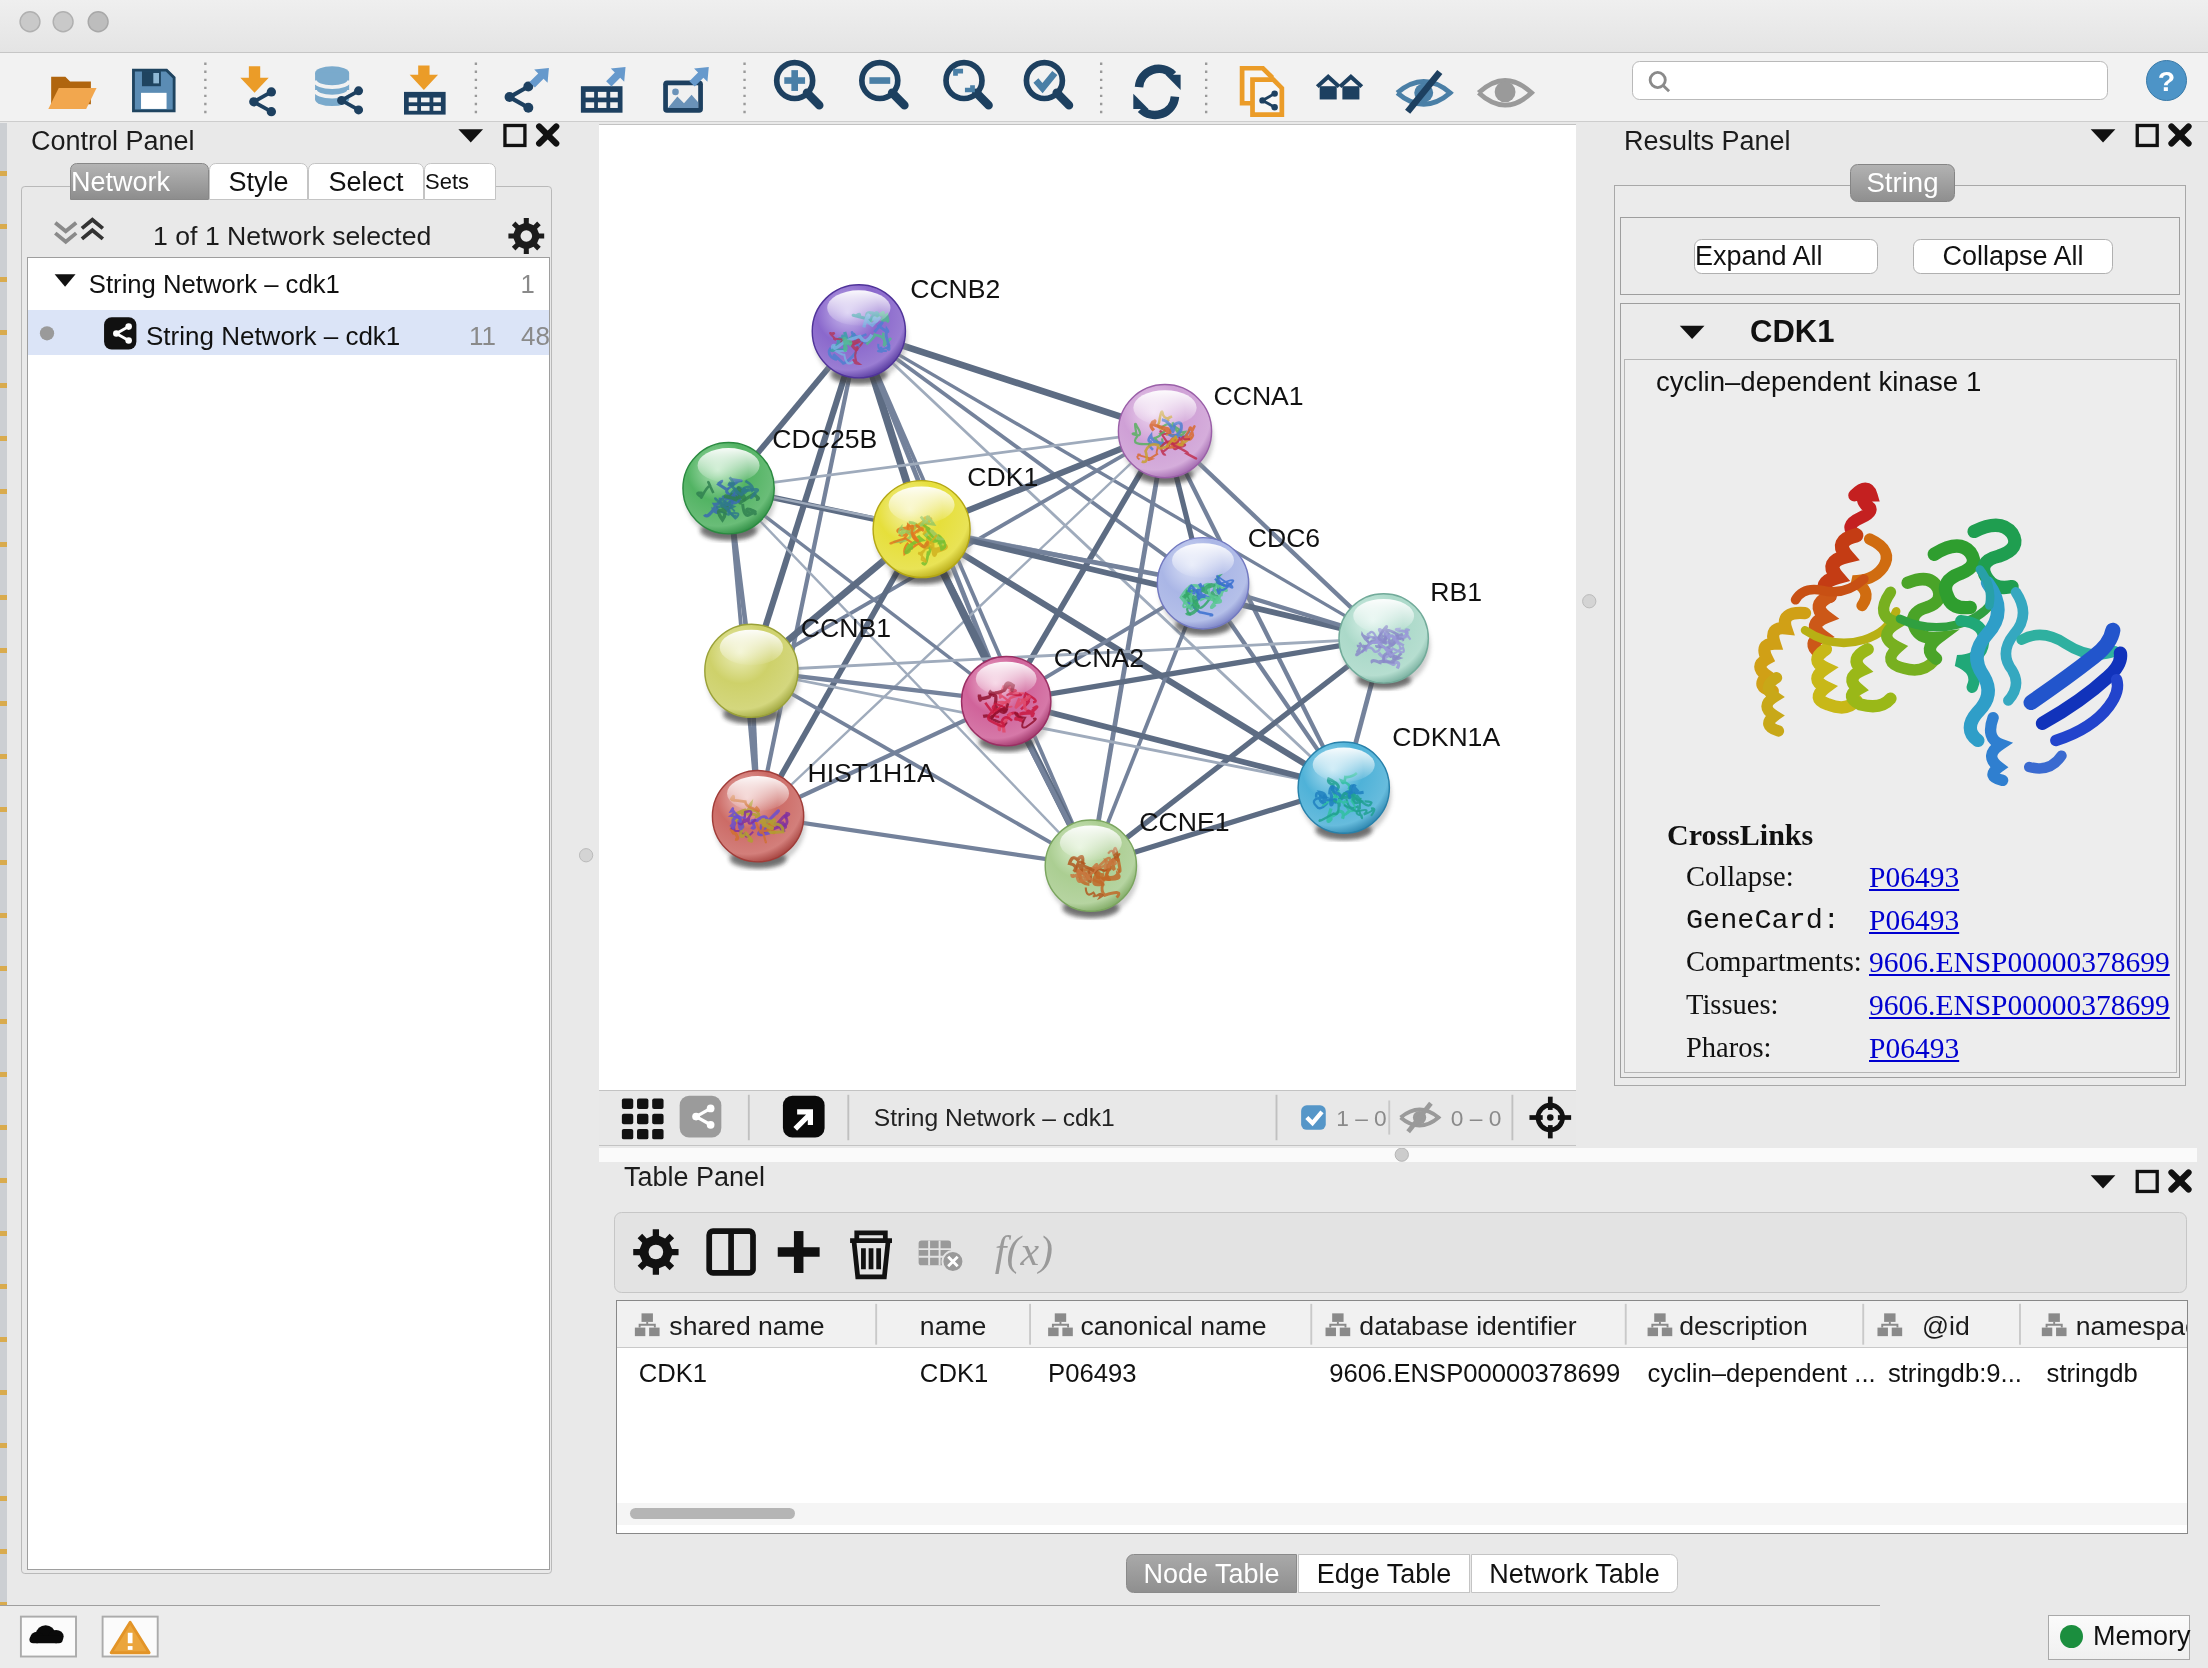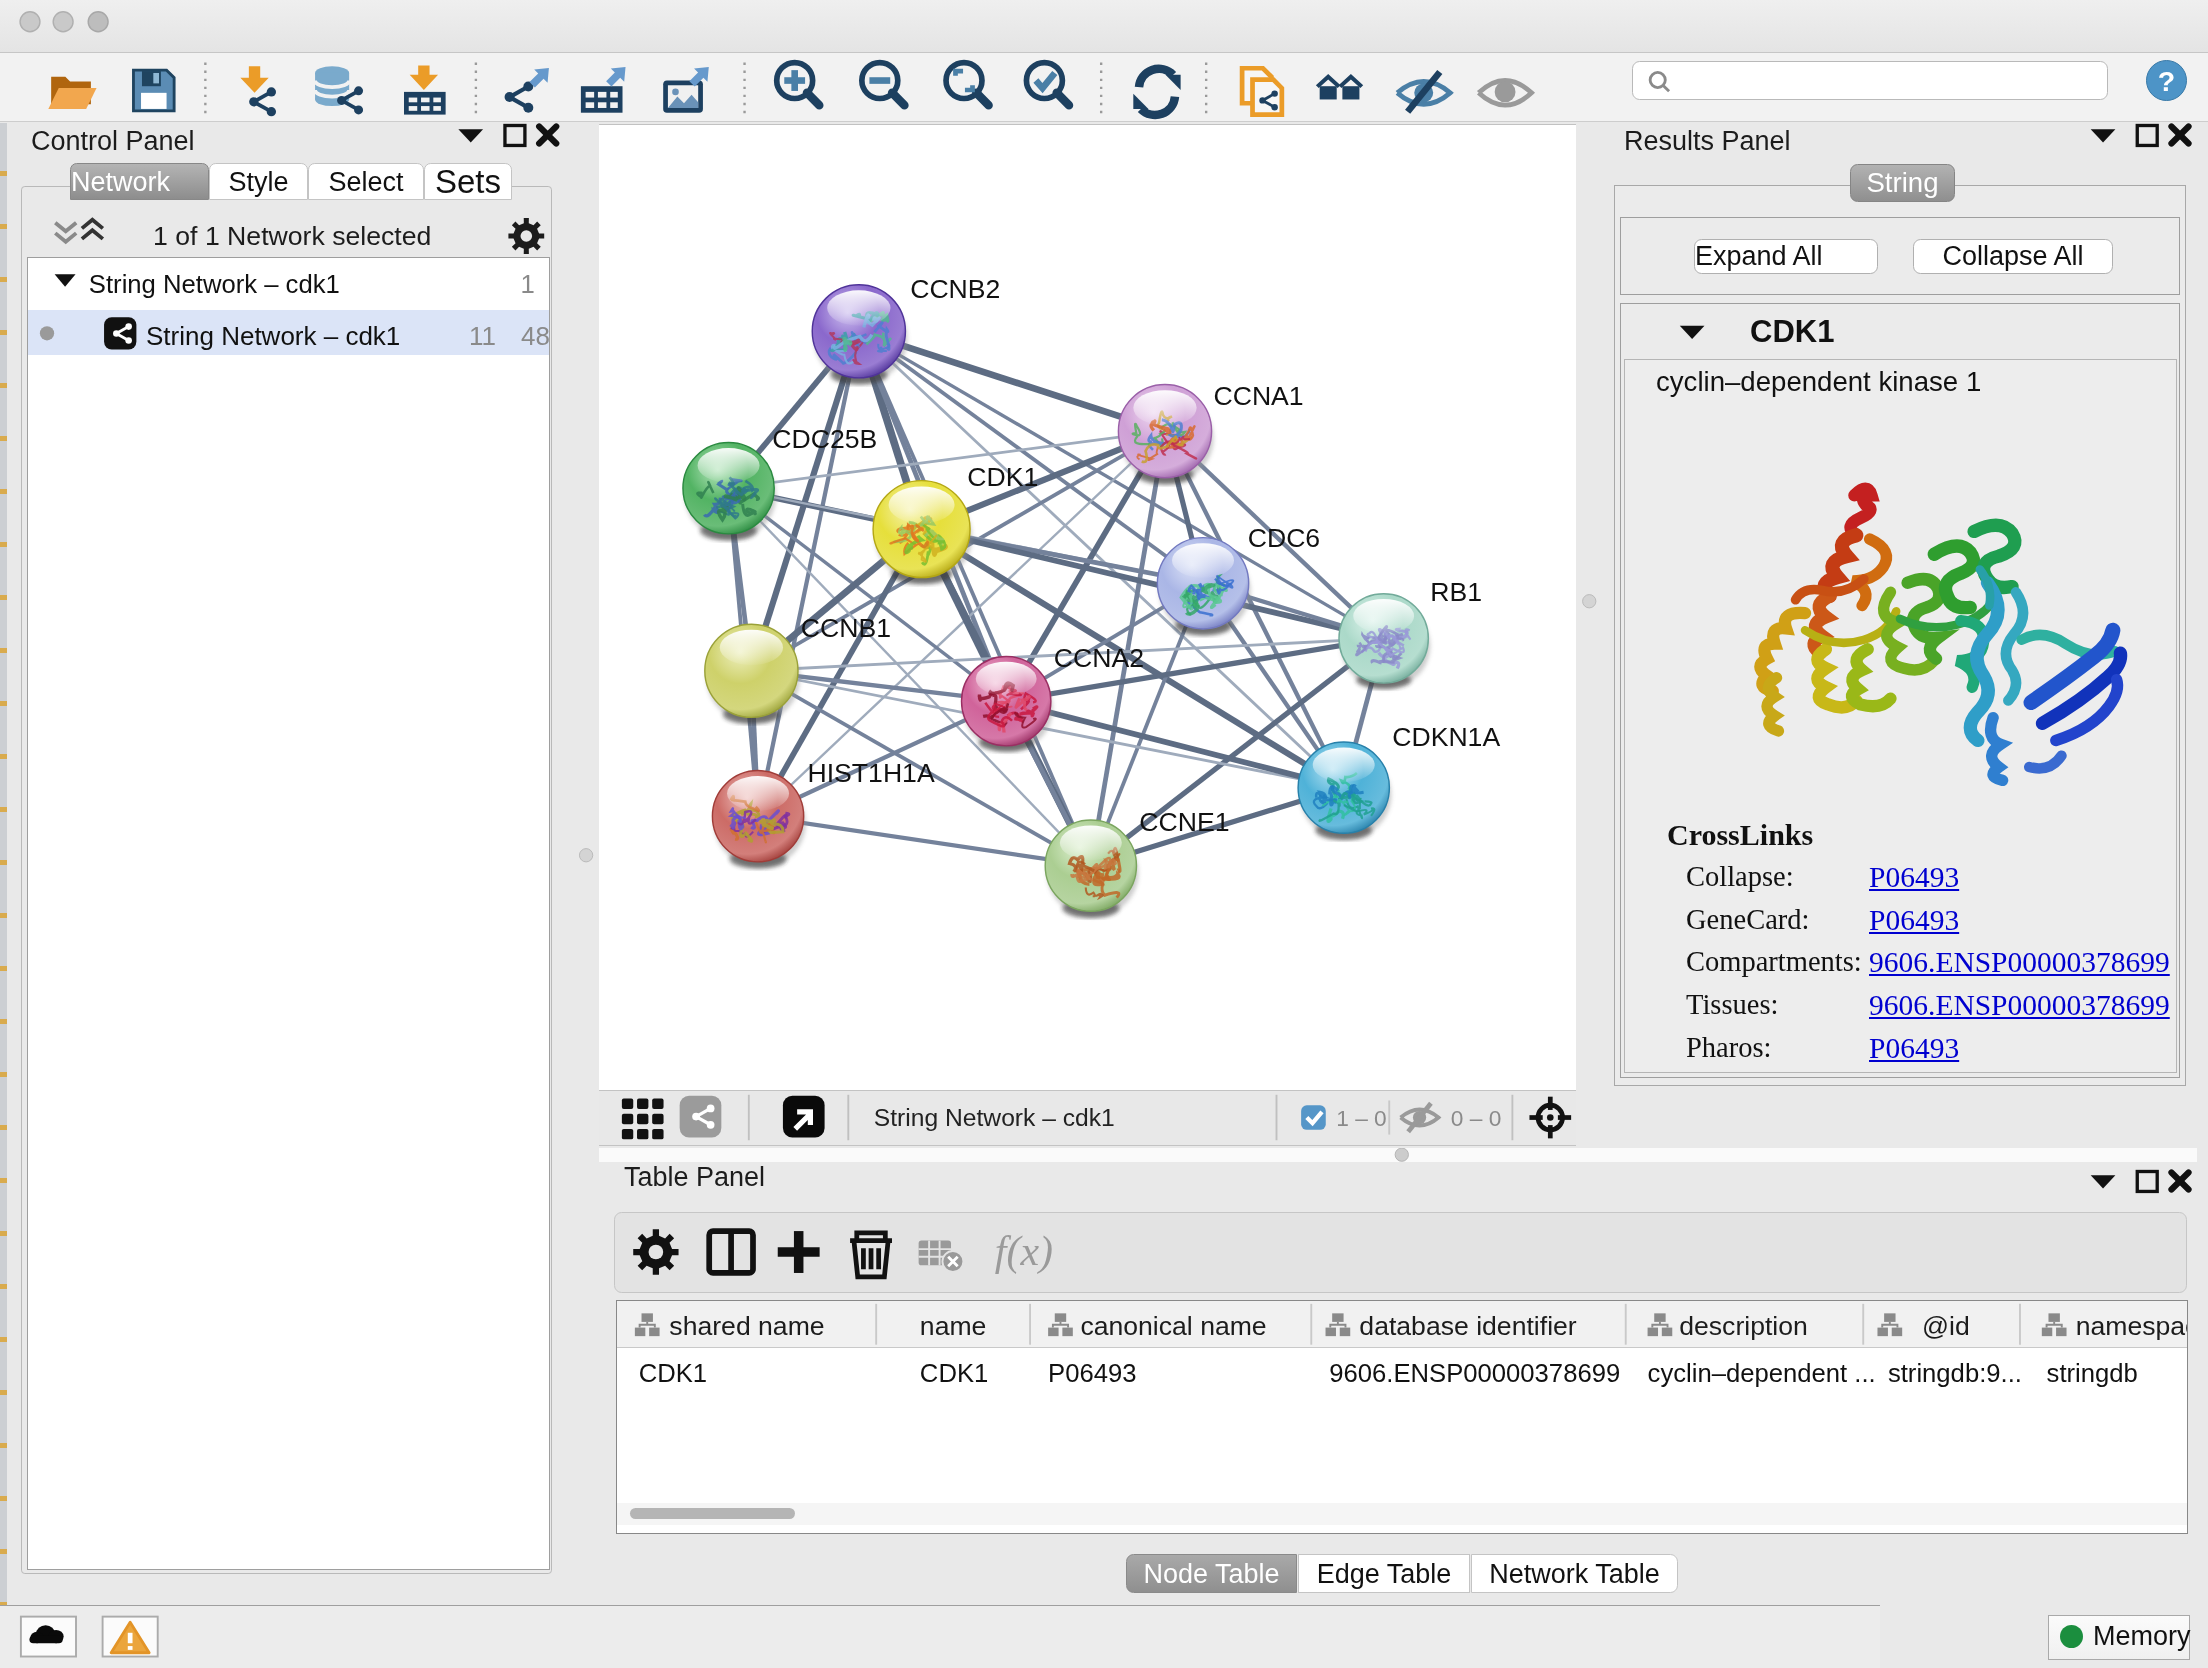--- a/index.html
+++ b/index.html
@@ -177,21 +177,21 @@
         <g stroke="#111" stroke-width="6.5" stroke-linecap="round">
           <line x1="567" y1="11" x2="585" y2="29"></line>
           <line x1="585" y1="11" x2="567" y2="29"></line>
         </g>
       </g>
     </svg>
 <div class="abs" style="left:21px;top:186px;width:531px;height:1388px;background:#e9e9e9;border:1px solid #b9b9b9;border-radius:3.8px"></div>
 <div class="abs" style="left:70px;top:163px;width:139px;height:37px;background:linear-gradient(#b4b4b4,#8d8d8d);color:#fff;border:1px solid #888;border-radius:6.7px 6.7px 0 0;font-size:27px;text-align:left;line-height:36px">Network</div>
 <div class="abs" style="left:209px;top:163px;width:99px;height:37px;background:#fff;color:#111;border:1px solid #c4c4c4;border-radius:6.7px 6.7px 0 0;font-size:27px;text-align:center;line-height:36px">Style</div>
 <div class="abs" style="left:308px;top:163px;width:116px;height:37px;background:#fff;color:#111;border:1px solid #c4c4c4;border-radius:6.7px 6.7px 0 0;font-size:27px;text-align:center;line-height:36px">Select</div>
-<div class="abs" style="left:424px;top:163px;width:88px;height:37px;background:#fff;color:#111;border:1px solid #c4c4c4;border-radius:6.7px 6.7px 0 0;font-size:33px;text-align:center;line-height:36px">Sets</div>
+<div class="abs" style="left:424px;top:163px;width:72px;height:37px;background:#fff;color:#111;border:1px solid #c4c4c4;border-radius:6.7px 6.7px 0 0;font-size:22px;text-align:left;line-height:36px">Sets</div>
 <svg class="abs" width="531" height="42" style="left:21px;top:215px" viewBox="0 0 558 44">
 <g stroke="#8a8a8a" stroke-width="4" fill="none">
         <path d="M36 8 l11.0 9 l11.0 -9"></path>
         <path d="M36 19 l11.0 9 l11.0 -9"></path>
       </g>
       <g stroke="#333" stroke-width="4" fill="none">
         <path d="M64 14 l11.0 -9 l11.0 9"></path>
         <path d="M64 25 l11.0 -9 l11.0 9"></path>
       </g>
 <text x="285" y="31" text-anchor="middle" font-size="28" fill="#1c1c1c">1 of 1 Network selected</text>
@@ -691,21 +691,21 @@
 <path d="M298 236 q38 -26 66 -48 q18 -14 20 -28" stroke="#2255cc" stroke-width="16"></path>
 <path d="M310 258 q42 -24 68 -48 q16 -14 14 -26" stroke="#1133bb" stroke-width="14"></path>
 <path d="M324 276 q38 -12 56 -36 q12 -16 8 -28" stroke="#2244cc" stroke-width="12"></path>
 <path d="M330 292 q-12 18 -34 12" stroke="#3a6ad0" stroke-width="11"></path>
 <path d="M244 96 q14 18 10 38" stroke="#28a0a8" stroke-width="9"></path>
 </g>
     </svg>
 <div class="abs" style="left:1667px;top:818px;font-family:'Liberation Serif',serif;font-size:30px;font-weight:700;color:#111">CrossLinks</div>
 <div class="abs" style="left:1686px;top:861px;font-family:'Liberation Serif',serif;font-size:28.5px;color:#111">Collapse:</div>
 <div class="abs" style="left:1869px;top:861px;font-family:'Liberation Serif',serif;font-size:29.5px;color:#0000d0;text-decoration:underline">P06493</div>
-<div class="abs" style="left:1686px;top:904px;font-family:Liberation Serif, serif;font-size:28.5px;color:#111">GeneCard:</div>
+<div class="abs" style="left:1686px;top:904px;font-family:Liberation Mono, monospace;font-size:28.5px;color:#111">GeneCard:</div>
 <div class="abs" style="left:1869px;top:904px;font-family:'Liberation Serif',serif;font-size:29.5px;color:#0000d0;text-decoration:underline">P06493</div>
 <div class="abs" style="left:1686px;top:946px;font-family:'Liberation Serif',serif;font-size:28.5px;color:#111">Compartments:</div>
 <div class="abs" style="left:1869px;top:946px;font-family:'Liberation Serif',serif;font-size:29.5px;color:#0000d0;text-decoration:underline">9606.ENSP00000378699</div>
 <div class="abs" style="left:1686px;top:989px;font-family:'Liberation Serif',serif;font-size:28.5px;color:#111">Tissues:</div>
 <div class="abs" style="left:1869px;top:989px;font-family:'Liberation Serif',serif;font-size:29.5px;color:#0000d0;text-decoration:underline">9606.ENSP00000378699</div>
 <div class="abs" style="left:1686px;top:1032px;font-family:'Liberation Serif',serif;font-size:28.5px;color:#111">Pharos:</div>
 <div class="abs" style="left:1869px;top:1032px;font-family:'Liberation Serif',serif;font-size:29.5px;color:#0000d0;text-decoration:underline">P06493</div>
 <div class="abs ptitle" style="left:624px;top:1162px">Table Panel</div>
 <svg class="abs" width="666" height="38" style="left:1543px;top:1162px" viewBox="0 0 700 40">
       <g>

